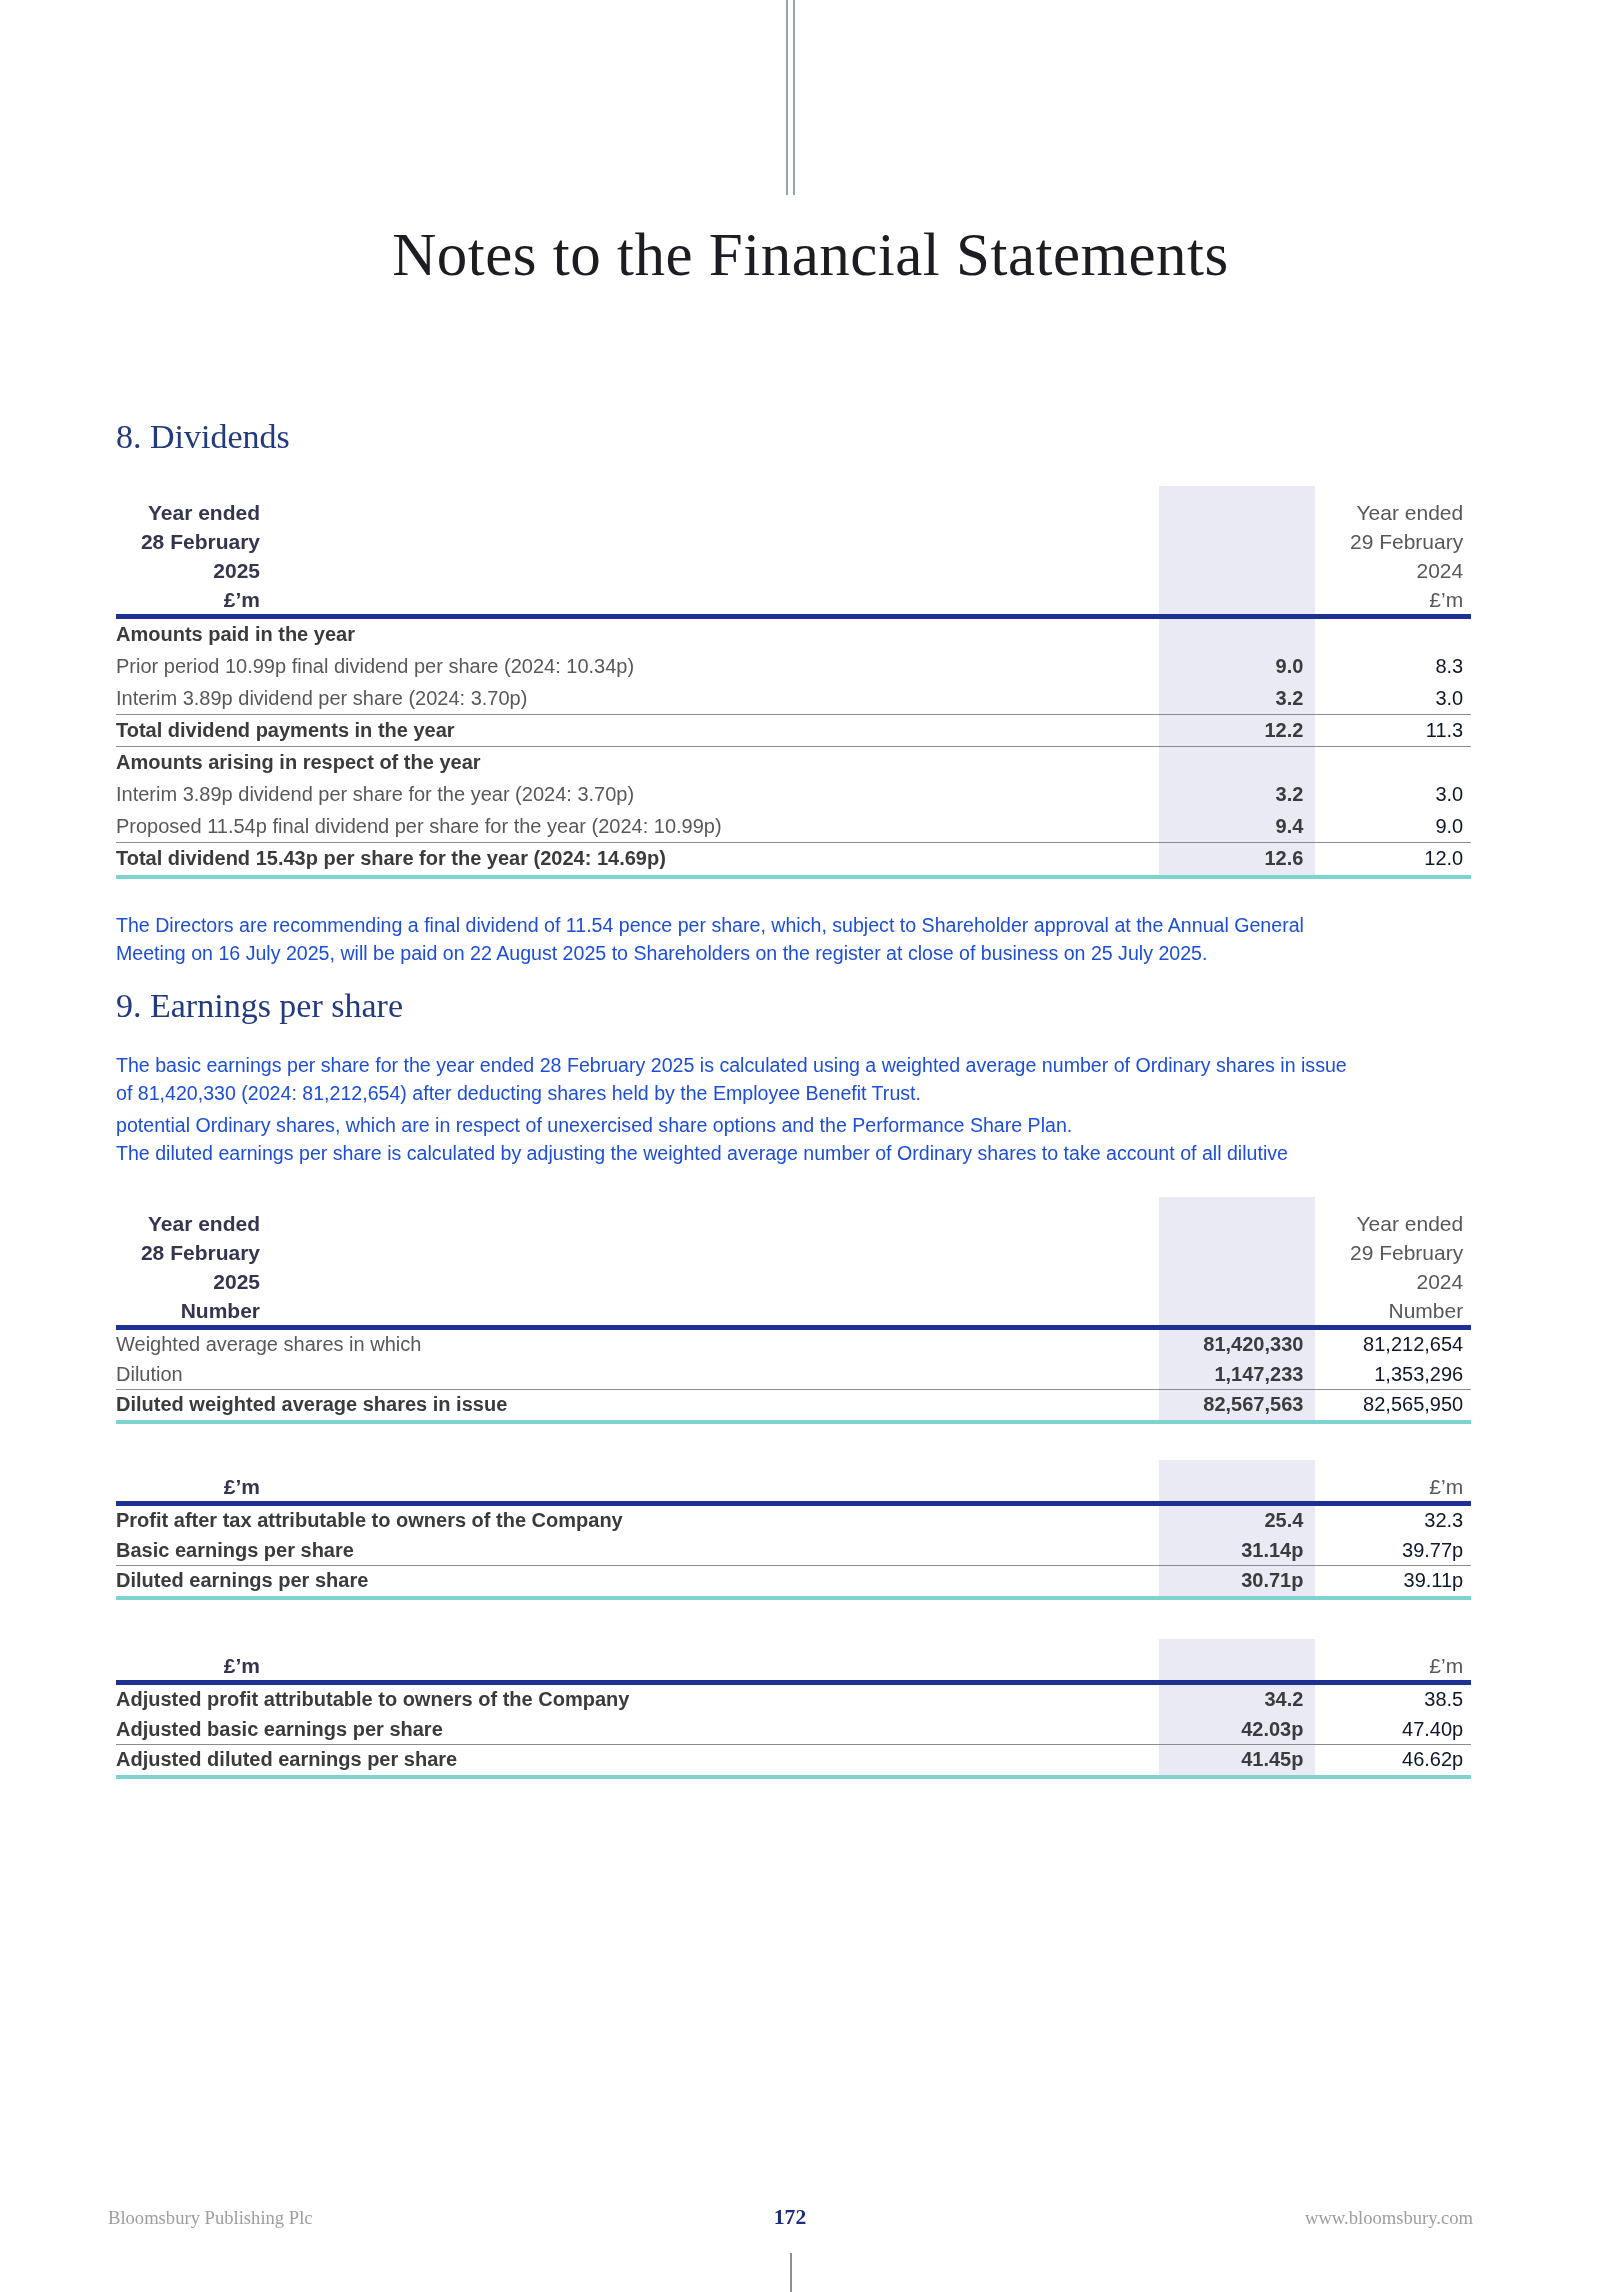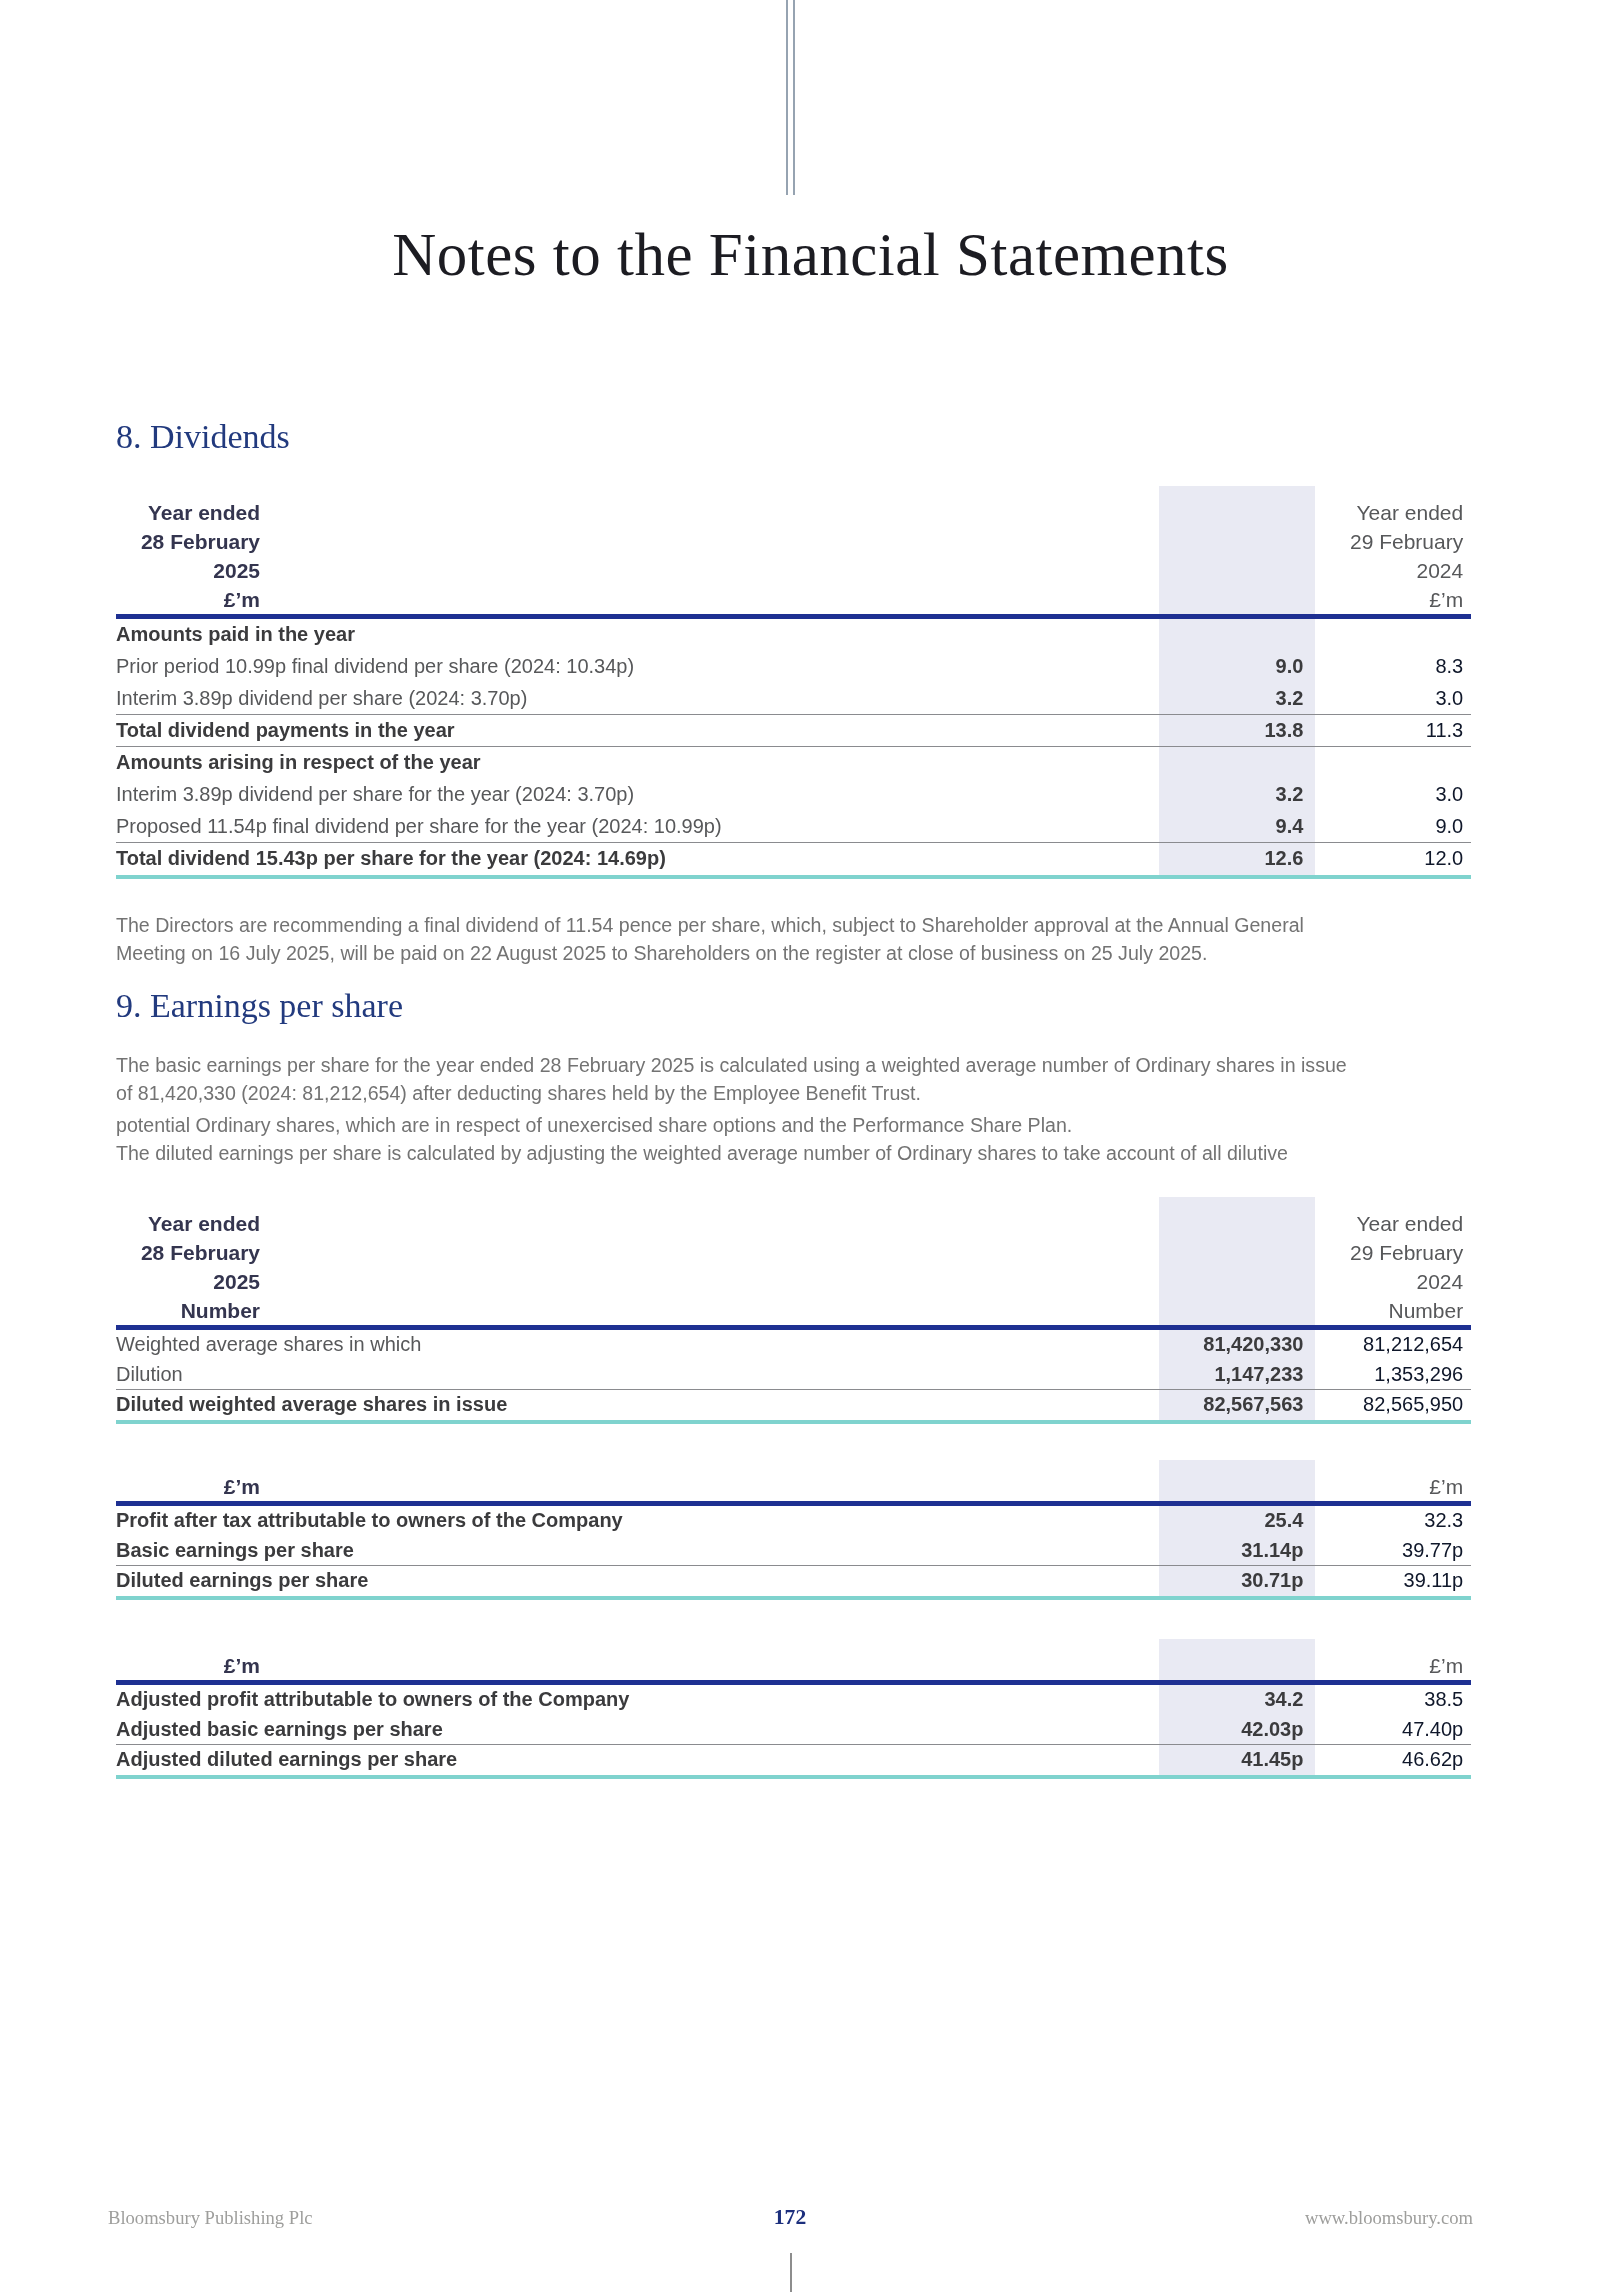--- a/index.html
+++ b/index.html
@@ -22,21 +22,21 @@
   }
   .sec-heading {
     position:absolute; left:116px;
     font-family:"Liberation Serif", serif; font-size:34px; line-height:41px;
     font-weight:400; color:#223a7e;
   }
   #heading-dividends { top:416px; }
   #heading-eps { top:985px; }
 
   
-  .note { position:absolute; left:116px; font-size:19.6px; line-height:28px; color:#737373; white-space:nowrap; }
+  .note { position:absolute; left:116px; font-size:19.6px; line-height:28px; color:#1d4ed8; white-space:nowrap; }
   #note-dividends { top:911px; }
   #eps-para1 { top:1051px; }
   #eps-para2 { top:1111px; }
 
   
   .fin-table { position:absolute; left:116px; width:1355px; }
   #table-dividends { top:486px; }
   #table-shares { top:1197px; }
   #table-eps { top:1460px; }
   #table-adjusted { top:1639px; }
@@ -106,21 +106,21 @@
       <div class="v1">9.0</div>
       <div class="v2">8.3</div>
     </div>
     <div class="row line">
       <div class="lbl">Interim 3.89p dividend per share (2024: 3.70p)</div>
       <div class="v1">3.2</div>
       <div class="v2">3.0</div>
     </div>
     <div class="row bold line">
       <div class="lbl">Total dividend payments in the year</div>
-      <div class="v1">13.8</div>
+      <div class="v1">12.2</div>
       <div class="v2">11.3</div>
     </div>
     <div class="row bold">
       <div class="lbl">Amounts arising in respect of the year</div>
       <div class="v1"></div>
       <div class="v2"></div>
     </div>
     <div class="row">
       <div class="lbl">Interim 3.89p dividend per share for the year (2024: 3.70p)</div>
       <div class="v1">3.2</div>

